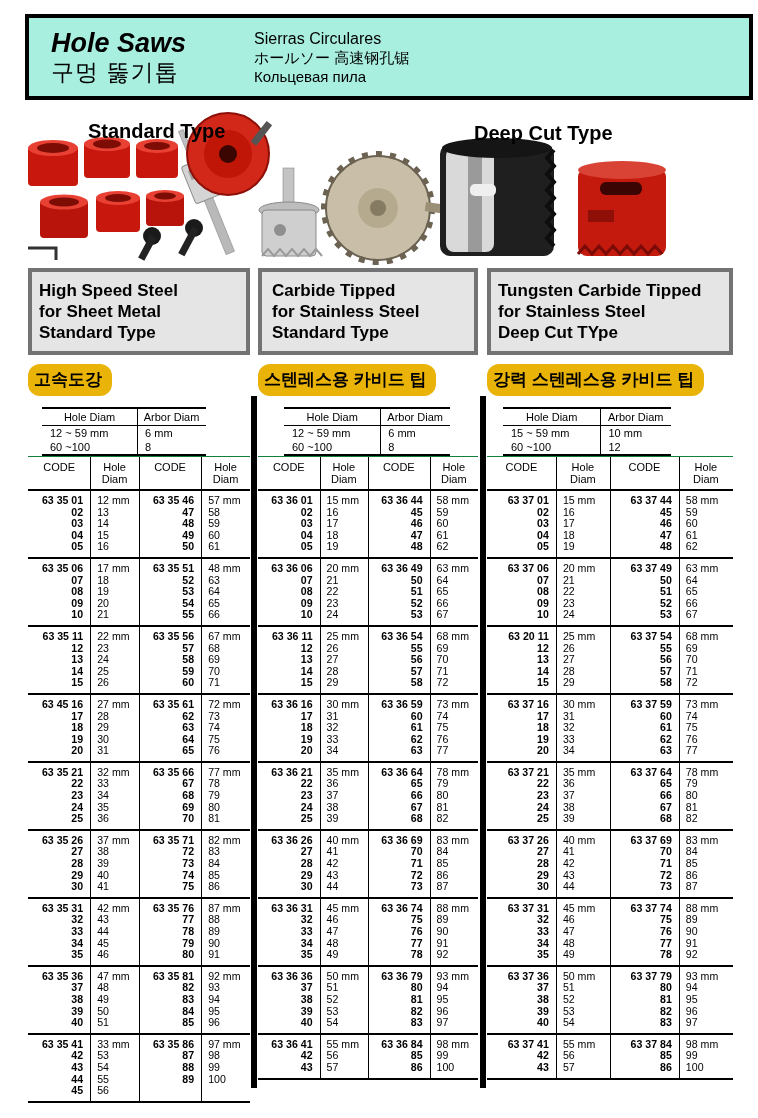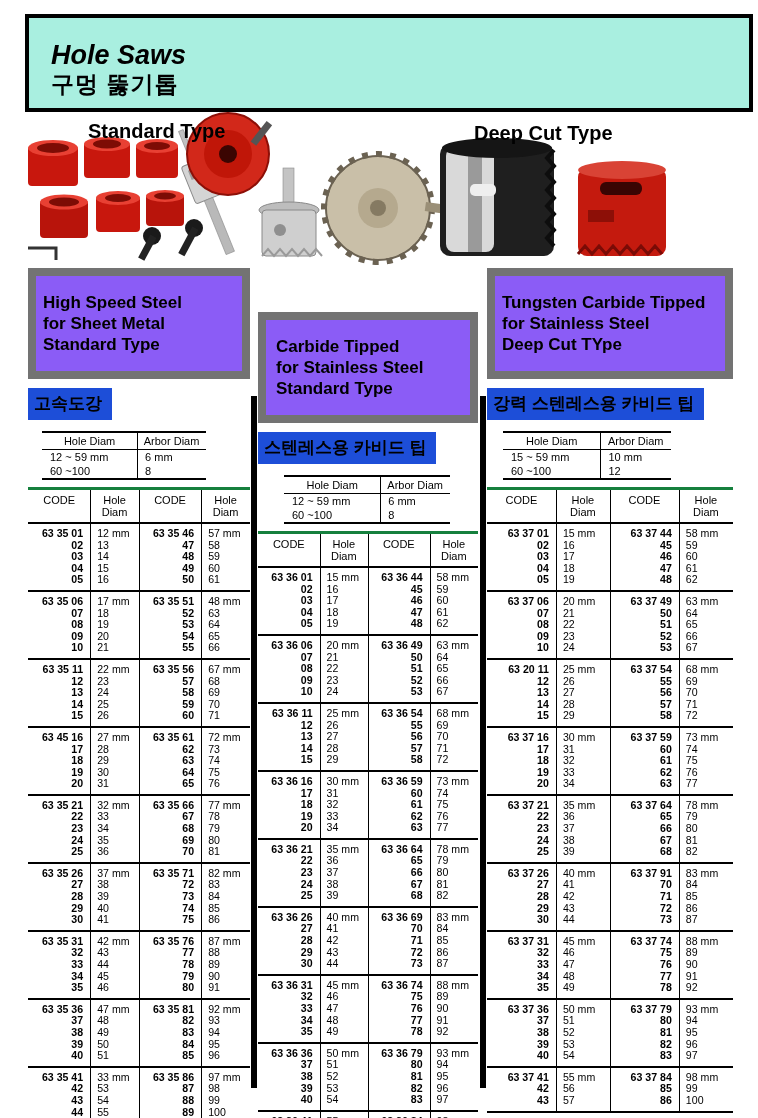--- a/index.html
+++ b/index.html
@@ -2,59 +2,59 @@
 <html><head>
 <meta charset="utf-8">
 <style>
   html,body { margin:0; padding:0; background:#ffffff; }
   .page { position:relative; width:758px; height:1118px; background:#fff;
           font-family:"Liberation Sans", sans-serif; color:#000; overflow:hidden; }
 
   
   .title-box { position:absolute; left:25px; top:14px; width:698px; height:78px;
                border:4px solid #000; background:#a9efe0; display:flex;
-               align-items:center; padding:12px 0 0 22px; }
+               align-items:center; padding:0 0 0 22px; }
   .title-left { width:185px; }
   .title-en { font-style:italic; font-weight:bold; font-size:27px; line-height:30px; }
-  .title-ko { font-weight:bold; font-size:23px; line-height:28px; letter-spacing:1px; }
+  .title-ko { font-weight:normal; font-size:23px; line-height:28px; letter-spacing:1px; }
   .title-right { margin-left:18px; font-size:15px; line-height:19px; }
   .title-right .sub0 { font-size:16px; }
 
   
   .products { position:absolute; left:0; top:106px; width:758px; height:160px; }
   .ptype-label { position:absolute; font-weight:bold; font-size:20px; }
   .ptype-standard { left:88px; top:14px; }
   .ptype-deepcut { left:474px; top:16px; }
 
   
   .col { position:absolute; top:268px; }
   .col0 { left:28px;  width:222px; }
   .col1 { left:258px; width:220px; }
   .col2 { left:487px; width:246px; }
 
-  .type-box { border:8px solid #737373; background:#8b5cf6; font-weight:bold;
-              font-size:17px; line-height:21px; padding:16px 7px; }
-  .col1 .type-box { padding-left:10px;margin-top:44px; }
-  .ko-label { display:inline-block; background:#1d4ed8; font-weight:bold;
-              font-size:17px; padding:4px 10px 5px 6px; margin-top:9px; white-space:nowrap; }
+  .type-box { border:4px solid #737373; background:#e5e5e5; font-weight:bold;
+              font-size:17px; line-height:21px; padding:8px 7px; }
+  .col1 .type-box { padding-left:10px; }
+  .ko-label { display:inline-block; background:#eab308; font-weight:bold;
+              font-size:17px; padding:4px 10px 5px 6px; margin-top:9px; white-space:nowrap;border-radius:12px; }
 
   
   .spec-table { position:relative; margin-top:11px; border-top:2px solid #000;
                 border-bottom:2px solid #000; font-size:11px; }
   .col0 .spec-table { margin-left:14px; width:164px; }
   .col1 .spec-table { margin-left:26px; width:166px; }
   .col2 .spec-table { margin-left:16px; width:168px; }
   .spec-head { display:grid; grid-template-columns:58% 42%; border-bottom:1px solid #000;
                text-align:center; padding:2px 0; }
   .spec-row { display:grid; grid-template-columns:58% 42%; }
   .spec-cell { padding:1px 0 1px 8px; }
   .spec-vl { position:absolute; left:58%; top:0; bottom:0; width:1px; background:#000; }
 
   
-  .main-table { position:relative; margin-top:7px; border-top:3px solid #15803d;
+  .main-table { position:relative; border-top:1px solid #15803d;
                 border-bottom:2px solid #000; }
   .thead { display:grid; grid-template-columns:28% 22% 28% 22%; border-bottom:2px solid #000;
            text-align:center; padding:4px 0; font-size:11px; }
   .thead .hd { white-space:pre-line; line-height:12px; }
   .tblock { border-bottom:2px solid #000; padding:4px 0; }
   .tblock:last-child { border-bottom:none; }
   .trow { display:grid; grid-template-columns:28% 22% 28% 22%; line-height:11.6px;
           font-size:10.6px; }
   .tcell.code { text-align:right; padding-right:7px; font-weight:bold; white-space:nowrap; }
   .tcell.diam { text-align:left; padding-left:7px; white-space:nowrap; }
@@ -67,20 +67,25 @@
 </style>
 </head>
 <body>
 
 <div class="page">
 
   <div class="title-box">
     <div class="title-left">
       <div class="title-en">Hole Saws</div>
       <div class="title-ko">구멍 뚫기톱</div>
+    </div>
+    <div class="title-right">
+      <div class="sub0">Sierras Circulares</div>
+      <div class="sub1">ホールソー   高速钢孔锯</div>
+      <div class="sub2">Кольцевая пила</div>
     </div>
   </div>
 
   <div class="products">
     <div class="ptype-label ptype-standard">Standard Type</div>
     <div class="ptype-label ptype-deepcut">Deep Cut Type</div>
     <svg width="758" height="160" viewBox="0 0 758 160">
 
       <g>
         <rect x="28" y="40" width="50" height="40" rx="4" fill="#c8170d"></rect>
@@ -999,21 +1004,21 @@
               <div class="tcell code">25</div>
               <div class="tcell diam">39</div>
               <div class="tcell code">68</div>
               <div class="tcell diam">82</div>
             </div>
           </div>
           <div class="tblock">
             <div class="trow">
               <div class="tcell code">63 37 26</div>
               <div class="tcell diam">40 mm</div>
-              <div class="tcell code">63 37 91</div>
+              <div class="tcell code">63 37 69</div>
               <div class="tcell diam">83 mm</div>
             </div>
             <div class="trow">
               <div class="tcell code">27</div>
               <div class="tcell diam">41</div>
               <div class="tcell code">70</div>
               <div class="tcell diam">84</div>
             </div>
             <div class="trow">
               <div class="tcell code">28</div>

